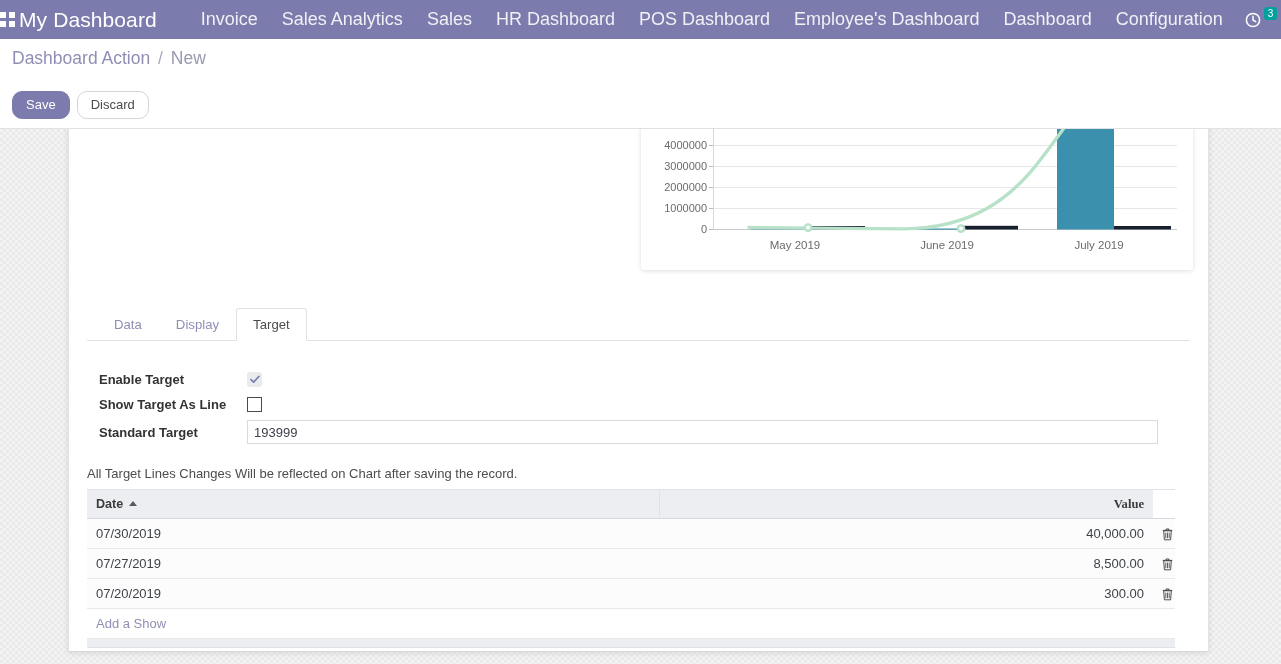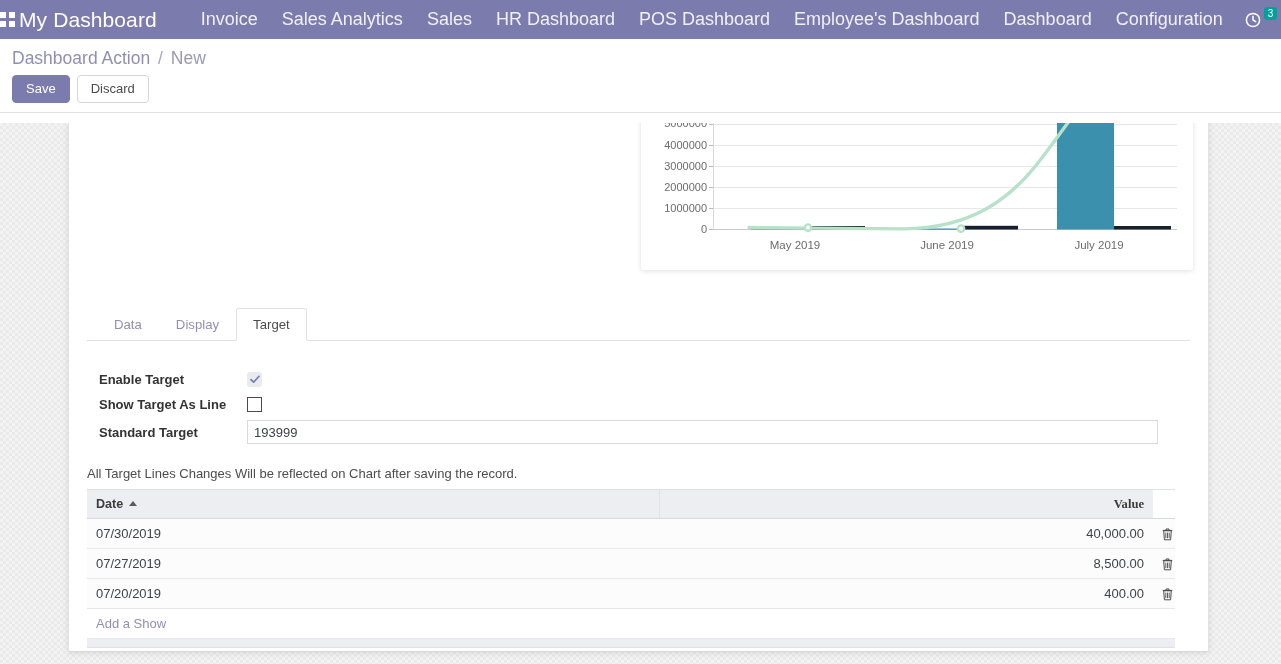--- a/index.html
+++ b/index.html
@@ -121,24 +121,25 @@
     margin: 0 0 6px 0;
     line-height: 22px;
   }
   .breadcrumb .crumb-link { color: #8f8fb5; cursor: pointer; }
   .breadcrumb .sep { color: #a8a8bd; margin: 0 3px; }
   .breadcrumb .crumb-active { color: #9a9ab0; }
   .btn-row { display: flex; gap: 7px; }
   .btn {
     font-size: 13px;
     padding: 4px 13px;
-    border-radius: 4px;
+    border-radius: 10px;
     cursor: pointer;
     line-height: 18px;
     border: 1px solid transparent;
+    margin-top: 16px;
   }
   .btn-primary { background: #7c7bad; color: #ffffff; border-color: #7c7bad; }
   .btn-default { background: #ffffff; color: #4c4c4c; border-color: #d5d5db; }
 
   
   .page-body {
     position: absolute;
     top: 123px; left: 0; right: 0; bottom: 0;
     background-color: #f3f3f3;
     background-image:
@@ -497,21 +498,21 @@
                 <td class="td-value">8,500.00</td>
                 <td class="td-trash">
                   <svg class="trash-ic" width="11" height="13" viewBox="0 0 11 13">
                     <path d="M0.7 2.4h9.6M4 1h3v1.4H4z M1.7 2.8l.7 9h6.2l.7-9z" fill="none" stroke="#4d4d4d" stroke-width="1"></path>
                     <path d="M3.8 4.6v5.6M5.5 4.6v5.6M7.2 4.6v5.6" stroke="#4d4d4d" stroke-width="0.9"></path>
                   </svg>
                 </td>
               </tr>
               <tr>
                 <td class="td-date">07/20/2019</td>
-                <td class="td-value">400.00</td>
+                <td class="td-value">300.00</td>
                 <td class="td-trash">
                   <svg class="trash-ic" width="11" height="13" viewBox="0 0 11 13">
                     <path d="M0.7 2.4h9.6M4 1h3v1.4H4z M1.7 2.8l.7 9h6.2l.7-9z" fill="none" stroke="#4d4d4d" stroke-width="1"></path>
                     <path d="M3.8 4.6v5.6M5.5 4.6v5.6M7.2 4.6v5.6" stroke="#4d4d4d" stroke-width="0.9"></path>
                   </svg>
                 </td>
               </tr>
               <tr class="addline-row">
                 <td colspan="3">
                   <span class="add-line">Add a Show</span>

